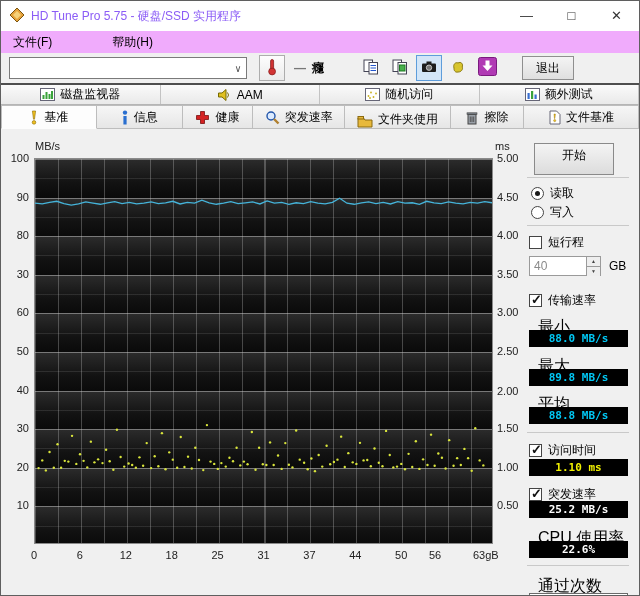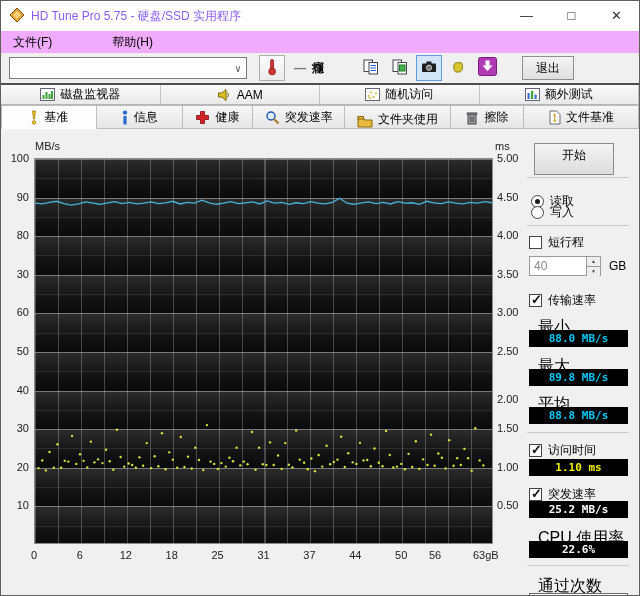--- a/index.html
+++ b/index.html
@@ -422,21 +422,21 @@
         <span class="ytick" style="left: 0px; top: 331.8px;">20</span>
         <span class="ytick" style="left: 0px; top: 370.4px;">10</span>
       </div>
     <div id="msTicks">
         <span class="mstick" style="top: 23px;">5.00</span>
         <span class="mstick" style="top: 61.6px;">4.50</span>
         <span class="mstick" style="top: 100.2px;">4.00</span>
         <span class="mstick" style="top: 138.8px;">3.50</span>
         <span class="mstick" style="top: 177.4px;">3.00</span>
         <span class="mstick" style="top: 216px;">2.50</span>
-        <span class="mstick" style="top: 264px; text-align: right;">2.00</span>
+        <span class="mstick" style="top: 256px; text-align: right;">2.00</span>
         <span class="mstick" style="top: 293.2px;">1.50</span>
         <span class="mstick" style="top: 331.8px;">1.00</span>
         <span class="mstick" style="top: 370.4px;">0.50</span>
       </div>
     <div id="xTicks">
         <span class="xtick" style="left: 33px; top: 420px;">0</span>
         <span class="xtick" style="left: 78.9px; top: 420px;">6</span>
         <span class="xtick" style="left: 124.8px; top: 420px;">12</span>
         <span class="xtick" style="left: 170.7px; top: 420px;">18</span>
         <span class="xtick" style="left: 216.6px; top: 420px;">25</span>
@@ -445,21 +445,21 @@
         <span class="xtick" style="left: 354.3px; top: 420px;">44</span>
         <span class="xtick" style="left: 400.2px; top: 420px;">50</span>
         <span class="xtick" style="left: 434px; top: 420px;">56</span>
         <span class="xtick" style="left: 492px; top: 420px; transform: translateX(-78%);">63gB</span>
       </div>
 
     <div class="panel">
       <div class="start-btn">开始</div>
       <div class="sep" style="top:48px;"></div>
 
-      <div class="prow" style="left:6px;top:64px;">
+      <div class="prow" style="left:6px;top:56px;">
         <span class="radio checked"></span>
         <span>读取</span>
       </div>
       <div class="prow" style="left:6px;top:75px;">
         <span class="radio"></span>
         <span>写入</span>
       </div>
       <div class="sep" style="top:96px;"></div>
 
       <div class="prow" style="left:4px;top:105px;">

